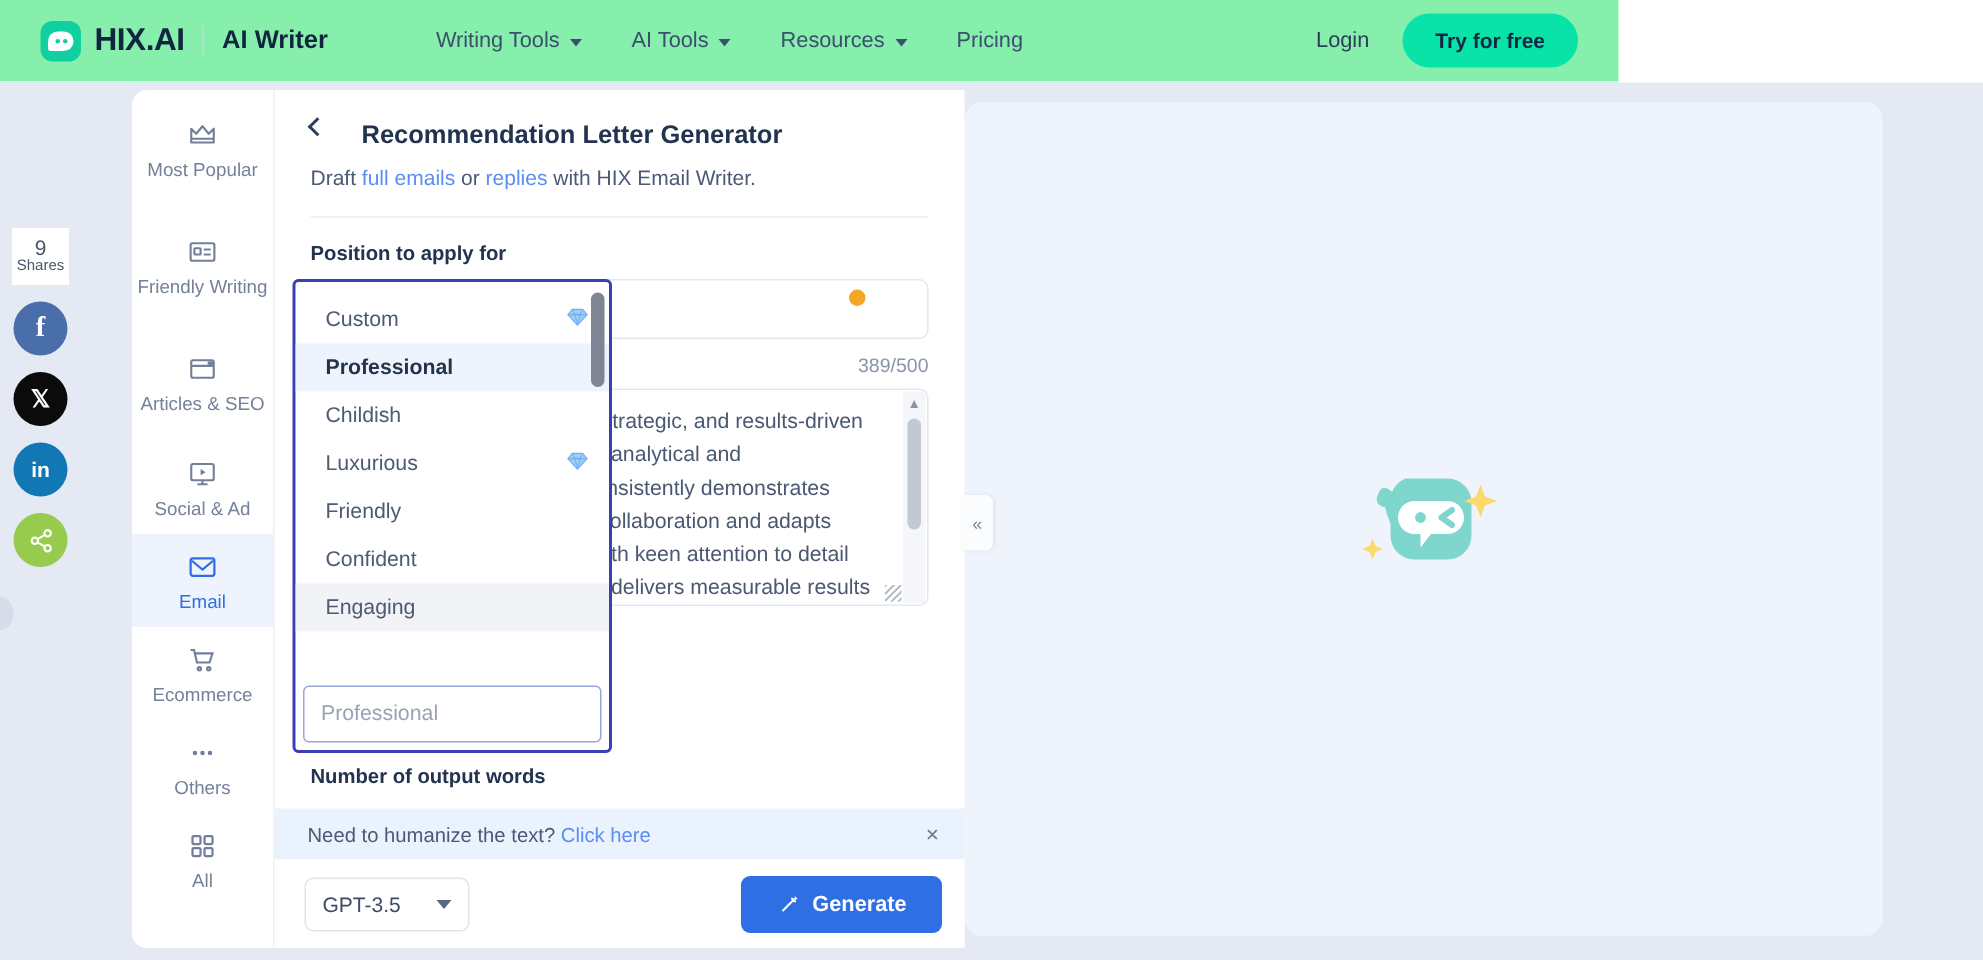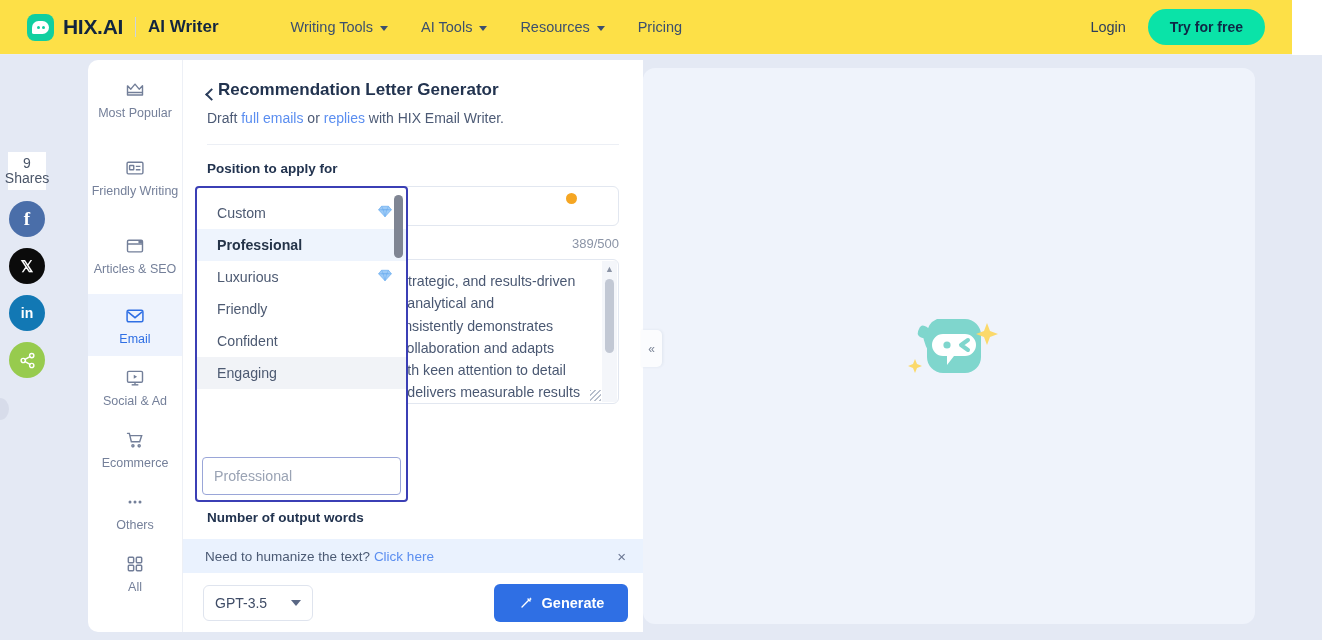--- a/index.html
+++ b/index.html
@@ -6,22 +6,22 @@
   html, body {
     width: 1322px; height: 640px;
     font-family: "Liberation Sans", sans-serif;
     background: #ffffff;
     overflow: hidden;
   }
   body { position: relative; }
 
   
   .topnav {
-    position: absolute; left: 0; top: 0; width: 1292px; height: 55px;
-    background: #fde047;
+    position: absolute; left: 0; top: 0; width: 1079px; height: 55px;
+    background: #86efac;
     border-bottom: 1px solid #e8ecf3;
     display: flex; align-items: center;
     z-index: 40;
   }
   .brand { display: flex; align-items: center; margin-left: 27px; }
   .brand-mark {
     width: 27px; height: 27px; border-radius: 8px;
     background: #10cfa0;
     display: flex; align-items: center; justify-content: center;
     position: relative;
@@ -67,21 +67,21 @@
   .social-rail {
     position: absolute; left: 8px; top: 152px; width: 38px;
     display: flex; flex-direction: column; align-items: center; z-index: 30;
   }
   .share-count {
     width: 38px; height: 38px; background: #fff;
     display: flex; flex-direction: column; align-items: center; justify-content: center;
     color: #4a5568; line-height: 1.05;
   }
   .share-count .num { font-size: 14px; }
-  .share-count .lbl { font-size: 14px; }
+  .share-count .lbl { font-size: 10px; }
   .social-btn {
     width: 36px; height: 36px; border-radius: 50%;
     margin-top: 11px; display: flex; align-items: center; justify-content: center;
     color: #fff; cursor: pointer; font-weight: 700;
   }
   .sb-fb { background: #4a6ea9; font-size: 19px; font-family: "Liberation Serif", serif; }
   .sb-x  { background: #0b0b0b; font-size: 16px; }
   .sb-in { background: #1278b4; font-size: 14px; }
   .sb-share { background: #97cb4e; }
   .left-nub {
@@ -107,21 +107,21 @@
   .tool-item.active .ti-icon svg { stroke: #2f6fe4; }
 
   
   .form-card {
     position: absolute; left: 182px; top: 60px; width: 461px; height: 572px;
     background: #ffffff; z-index: 21;
     border-left: 1px solid #edf0f6;
     overflow: hidden;
   }
   .fc-head { padding: 20px 24px 0 24px; }
-  .fc-title { display: flex; align-items: flex-end; gap: 2px; }
+  .fc-title { display: flex; align-items: flex-start; gap: 25px; }
   .back-chevron {
     width: 9px; height: 9px; border-left: 2px solid #2b3d5c; border-bottom: 2px solid #2b3d5c;
     transform: rotate(45deg); cursor: pointer; margin-bottom: 1px;
   }
   .fc-title-text { font-size: 17px; font-weight: 700; color: #22334f; }
   .fc-sub { margin-top: 10px; font-size: 14px; color: #4c5a75; }
   .fc-sub a { color: #5b8ef0; text-decoration: none; cursor: pointer; }
   .fc-rule { margin: 18px 0 0 0; height: 1px; background: #eceff5; }
 
   .field-label {
@@ -346,40 +346,40 @@
       <svg width="20" height="20" viewBox="0 0 24 24" fill="none" stroke="#737f99" stroke-width="1.7">
         <rect x="3" y="5" width="18" height="14" rx="1.5"></rect>
           <line x1="3" y1="9.5" x2="21" y2="9.5"></line>
         <circle cx="17.5" cy="7.3" r="0.7" fill="#737f99"></circle>
           <circle cx="19.4" cy="7.3" r="0.7" fill="#737f99"></circle>
         </svg>
     </span>
     <span>Articles &amp; SEO</span>
   </div>
 
-  <div class="tool-item active">
-    <span class="ti-icon">
-      <svg width="20" height="20" viewBox="0 0 24 24" fill="none" stroke="#2f6fe4" stroke-width="1.8">
-        <rect x="2.5" y="5" width="19" height="14" rx="1.8"></rect>
-          <path d="M3.5 7l8.5 7 8.5-7"></path>
-        </svg>
-    </span>
-    <span>Email</span>
-  </div>
-
   <div class="tool-item">
     <span class="ti-icon">
       <svg width="20" height="20" viewBox="0 0 24 24" fill="none" stroke="#737f99" stroke-width="1.7">
         <rect x="3" y="4" width="18" height="13" rx="1.5"></rect>
           <line x1="12" y1="17" x2="12" y2="20"></line>
         <line x1="8" y1="20.2" x2="16" y2="20.2"></line>
           <path d="M10.5 8l4 2.5-4 2.5z" fill="#737f99" stroke="none"></path>
         </svg>
     </span>
     <span>Social &amp; Ad</span>
+  </div>
+
+  <div class="tool-item active">
+    <span class="ti-icon">
+      <svg width="20" height="20" viewBox="0 0 24 24" fill="none" stroke="#2f6fe4" stroke-width="1.8">
+        <rect x="2.5" y="5" width="19" height="14" rx="1.8"></rect>
+          <path d="M3.5 7l8.5 7 8.5-7"></path>
+        </svg>
+    </span>
+    <span>Email</span>
   </div>
 
   <div class="tool-item">
     <span class="ti-icon">
       <svg width="20" height="20" viewBox="0 0 24 24" fill="none" stroke="#737f99" stroke-width="1.7" stroke-linecap="round">
           <path d="M3 4h2.2l2.4 10h10l2.4-7.3H6"></path>
           <circle cx="9.5" cy="19" r="1.3"></circle>
         <circle cx="17" cy="19" r="1.3"></circle>
         </svg>
     </span>
@@ -473,20 +473,23 @@
           <path d="M6 2h12l5 6-11 12L1 8z" fill="#9ecbf7" stroke="#6aaef0" stroke-width="1.2"></path>
           <path d="M1 8h22M6 2l3 6-3 0M18 2l-3 6 3 0M12 20L9 8h6z" fill="none" stroke="#6aaef0" stroke-width="1"></path>
         </svg>
       </span>
     </div>
 
     <div class="tone-opt sel">
       <span>Professional</span>
     </div>
 
+    <div class="tone-opt">
+      <span>Childish</span>
+    </div>
 
     <div class="tone-opt">
       <span>Luxurious</span>
       <span class="gem">
         <svg width="14" height="13" viewBox="0 0 24 22">
           <path d="M6 2h12l5 6-11 12L1 8z" fill="#9ecbf7" stroke="#6aaef0" stroke-width="1.2"></path>
           <path d="M1 8h22M6 2l3 6-3 0M18 2l-3 6 3 0M12 20L9 8h6z" fill="none" stroke="#6aaef0" stroke-width="1"></path>
         </svg>
       </span>
     </div>

